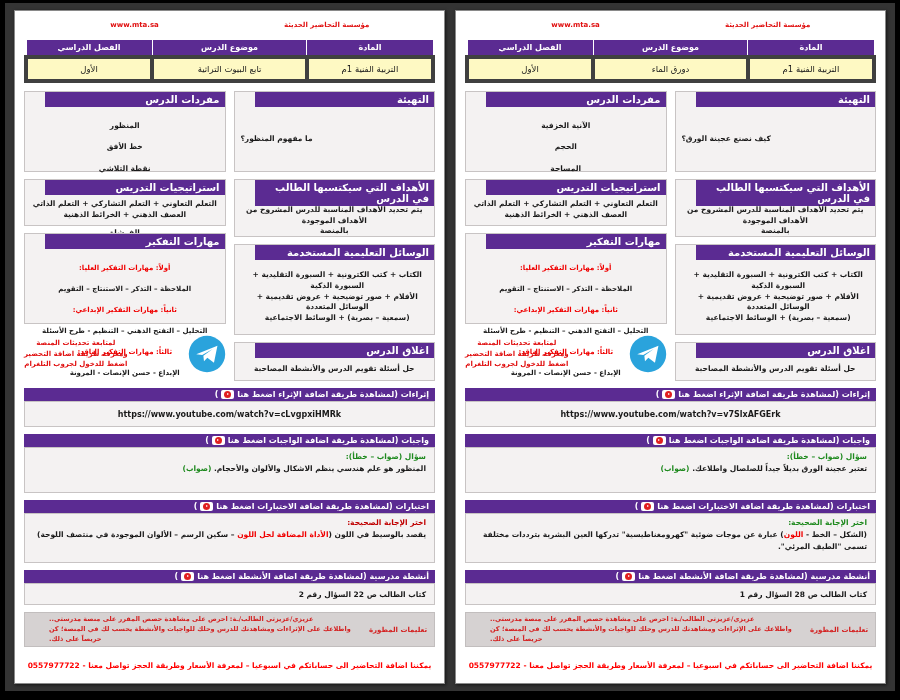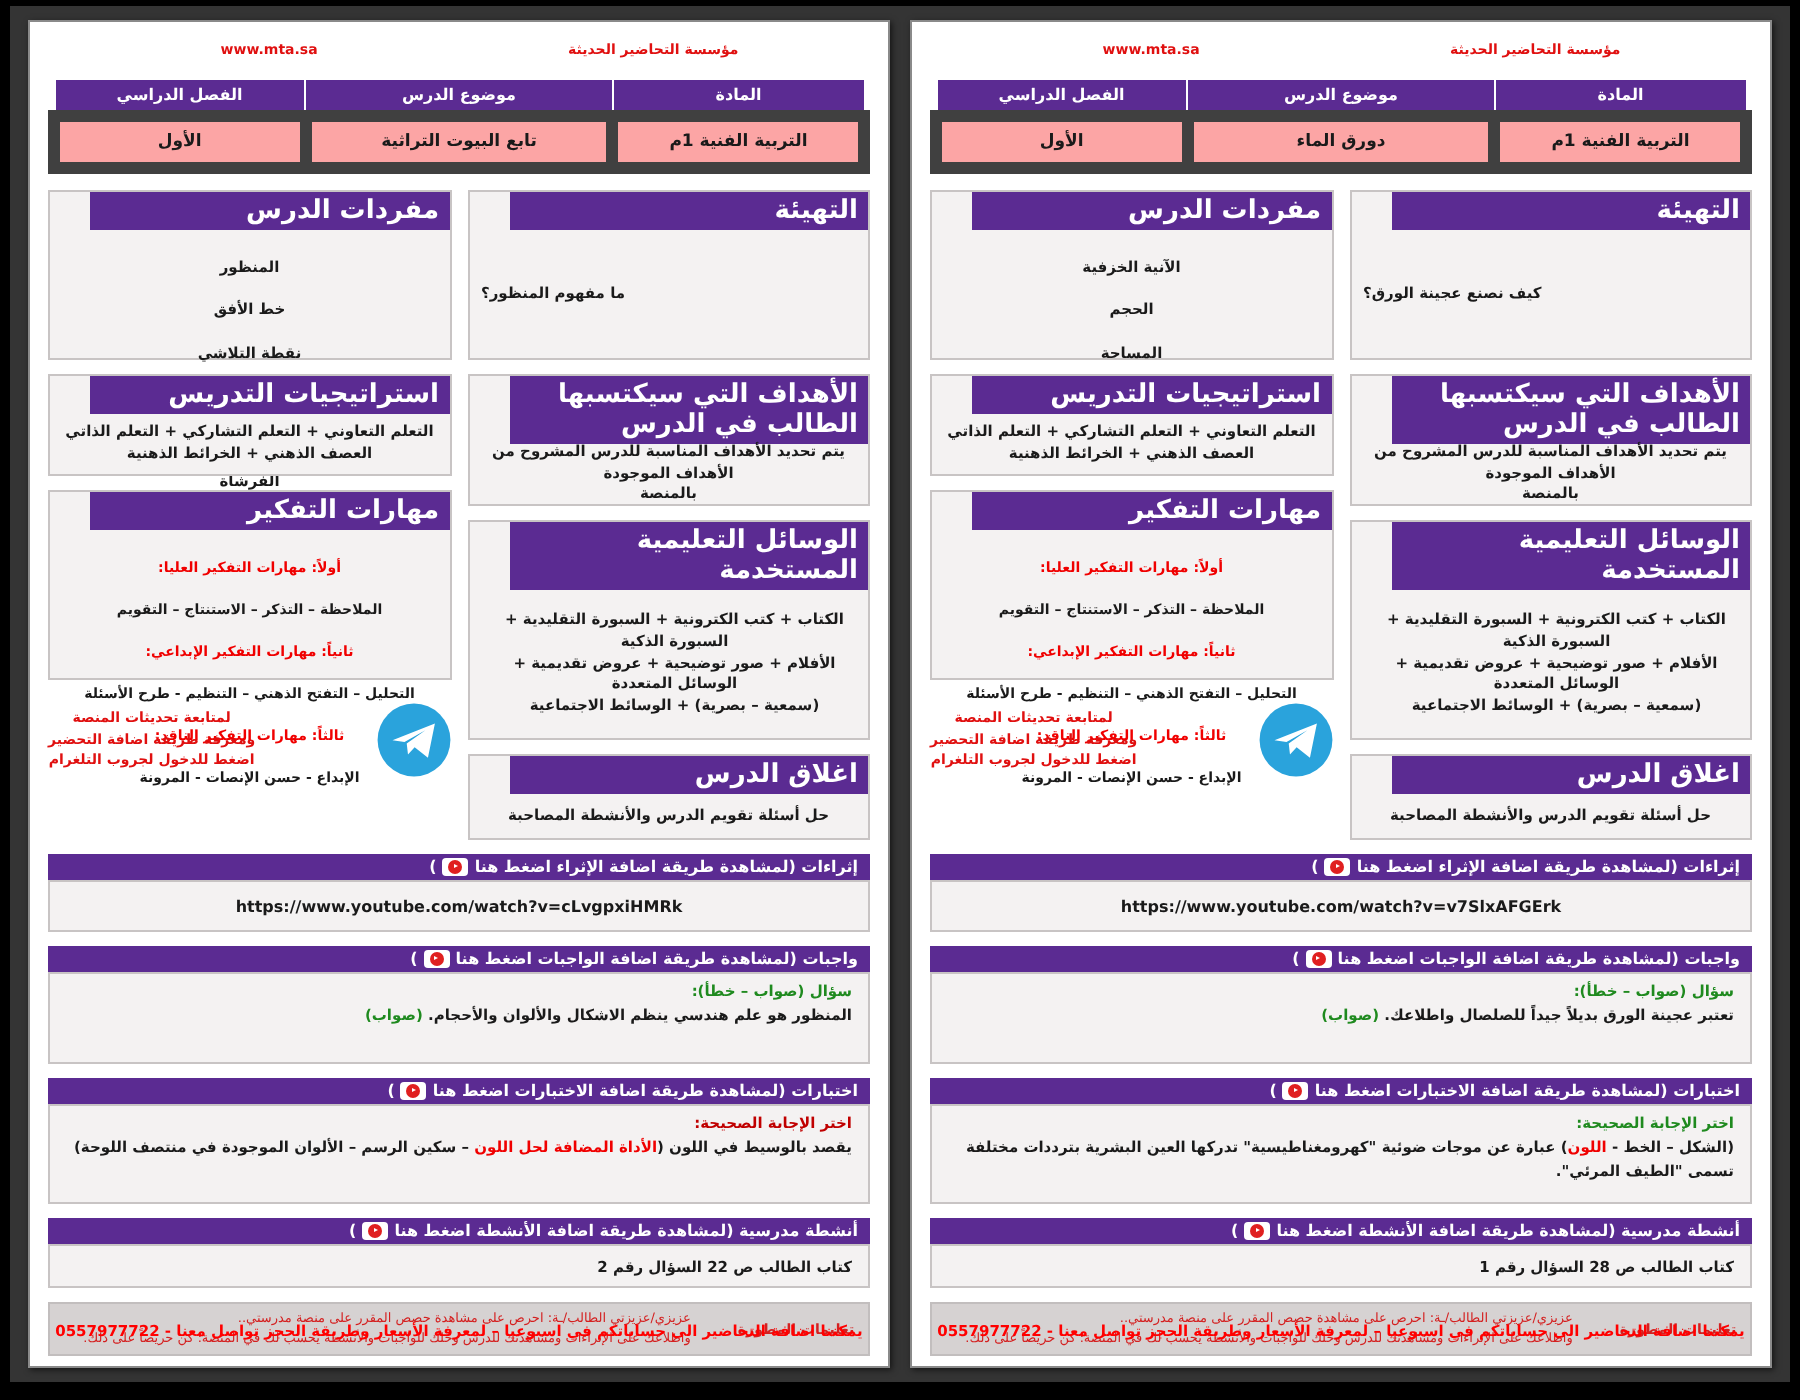--- a/index.html
+++ b/index.html
@@ -11,27 +11,27 @@
     box-shadow:1px 1px 3px rgba(0,0,0,.6);
     padding:7px 9px; position:relative; direction:rtl; color:#1a1a1a;
   }
   
   .topline { position:relative; height:13px; margin-top:3px; }
   .org  { position:absolute; right:16%; color:#e01010; font-size:7px; font-weight:bold; }
   .site { position:absolute; left:21%;  color:#e01010; font-size:7px; font-weight:bold; }
   
   table.info { width:100%; border-collapse:collapse; margin-top:5px; table-layout:fixed; }
   table.info th { background:#5b2b92; color:#fff; font-size:8px; font-weight:bold; padding:3px 2px; border:1.5px solid #fff; }
-  table.info td { background:#fca5a5; font-size:8.5px; font-weight:bold; text-align:center; padding:5px 2px; border:6px solid #404040; }
+  table.info td { background:#fef9c3; font-size:8.5px; font-weight:normal; text-align:center; padding:5px 2px; border:4px solid #404040; }
   .w-sub { width:31%; } .w-top { width:38%; } .w-sem { width:31%; }
   
   .cols { display:flex; gap:8px; margin-top:8px; }
   .col  { flex:1; display:flex; flex-direction:column; gap:7px; }
   .box  { border:1px solid #c8c4c4; background:#f4f2f2; }
-  .box-hd { background:#5b2b92; color:#fff; font-size:13px; font-weight:bold; padding:2px 5px; text-align:right;margin-left:20px; }
+  .box-hd { background:#5b2b92; color:#fff; font-size:10px; font-weight:bold; padding:2px 5px; text-align:right;margin-left:20px; }
   .box-bd { padding:3px 6px; font-size:7.5px; font-weight:bold; text-align:center; white-space:pre-line; line-height:1.45; }
   .bd-priming   { height:64px; display:flex; align-items:center; justify-content:flex-end; text-align:right; }
   .bd-vocab     { height:64px; }
   .bd-vocab div { line-height:1.42; }
   .bd-small     { height:30px; display:flex; align-items:center; justify-content:center; }
   .bd-aids      { height:74px; display:flex; align-items:center; justify-content:center;padding-left:12px; }
   .bd-think     { height:74px; font-size:7px; line-height:1.5; }
   .bd-close     { height:22px; display:flex; align-items:center; justify-content:center; }
   .t-red  { color:#f00000; }
   .t-dark { color:#1a1a1a; }
@@ -47,21 +47,21 @@
   .bd-link { height:26px; display:flex; align-items:center; justify-content:center; }
   .link { direction:ltr; font-size:8px; color:#1a1a1a; }
   .bd-hw   { height:46px; line-height:1.6; }
   .bd-test { height:50px; line-height:1.6; }
   .bd-act  { height:22px; display:flex; align-items:center; }
   .green  { color:#1f8a1f; }
   .red-hl { color:#f00000; }
   
   .instr { margin-top:7px; display:flex; background:#d6d2d2; border:1px solid #c2bebe; min-height:27px; }
   .instr-label { flex:0 0 72px; display:flex; align-items:center; justify-content:center; color:#d42020; font-size:7px; font-weight:bold; }
-  .instr-text  { flex:1; display:flex; align-items:center; justify-content:center; color:#d42020; font-size:6.5px; font-weight:normal; text-align:right; white-space:pre-line; line-height:1.5; padding:2px 4px; }
+  .instr-text  { flex:1; display:flex; align-items:center; justify-content:center; color:#d42020; font-size:6.5px; font-weight:bold; text-align:left; white-space:pre-line; line-height:1.5; padding:2px 4px;margin-left:20px; }
   
   .footer { position:absolute; bottom:13px; left:0; right:0; text-align:center; color:#ff0000; font-size:7.5px; font-weight:bold; }
   
   .tg-icon { width:38px; height:38px; flex:0 0 auto; }
 </style>
 </head>
 <body>
 
 <div class="stage">
 

